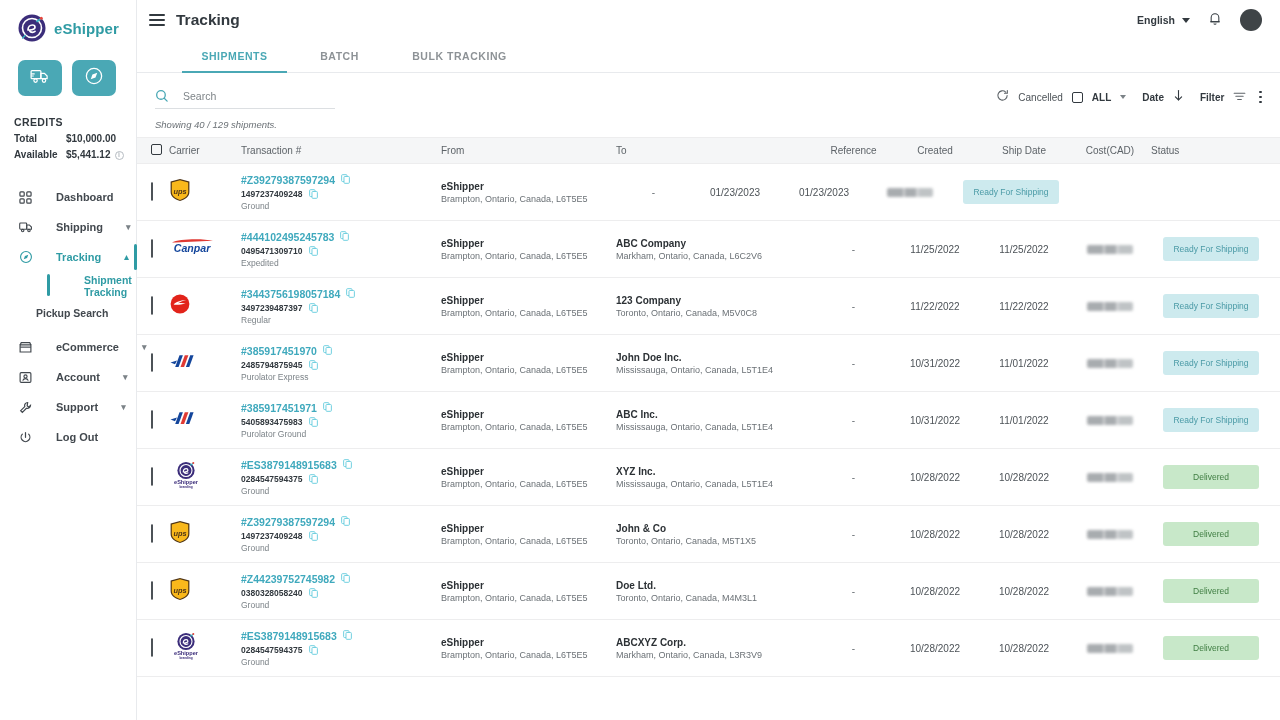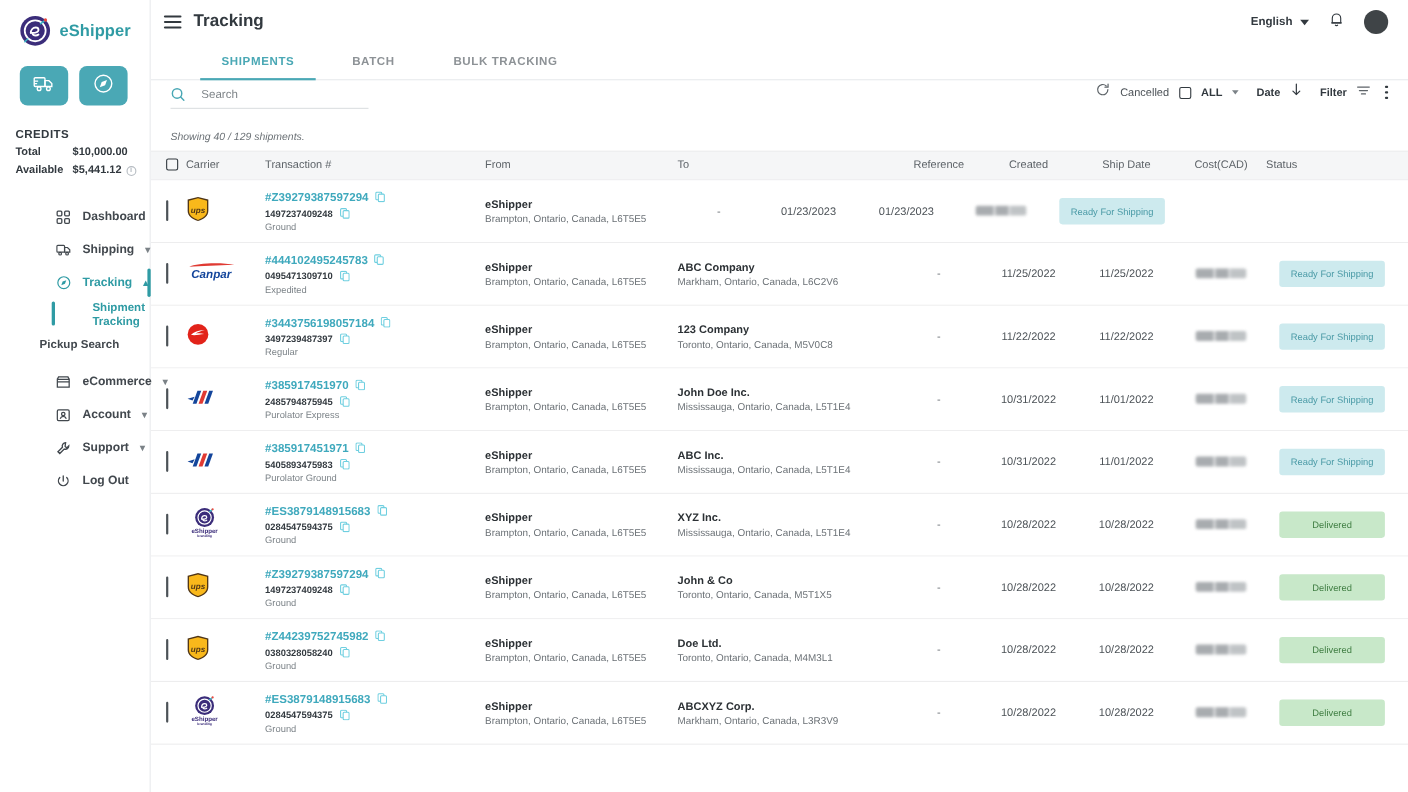--- a/index.html
+++ b/index.html
@@ -37,25 +37,24 @@
   .credits-label { width: 52px; color: #32393f; }
   .credits-val { color: #32393f; }
   .info-dot {
     display:inline-block; width:9px; height:9px; border-radius:50%;
     border:1px solid #b6bcc2; margin-left:4px; position:relative; top:1px;
   }
   .info-dot::after{ content:"i"; position:absolute; left:2.6px; top:-1.5px; font-size:7px; color:#b6bcc2; font-style: normal;}
 
   .nav { margin-top: 22px; }
   .nav-item {
-    display: flex; align-items: center; gap: 10px;
-    height: 30px; padding-left: 2px; cursor: pointer;
+    display: flex; align-items: center; gap: 23px;
+    height: 30px; padding-left: 18px; cursor: pointer;
     font-size: 11px; font-weight: 700; color: #42484e;
     position: relative;
-    margin-left: 48px;
   }
   .nav-item.active { color: #2f9ba4; }
   .nav-item.active .rail {
     position: absolute; right: -1px; top: 2px; width: 3px; height: 26px;
     background: #2f9ba4; border-radius: 2px;
   }
   .nav-ico { width: 15px; height: 15px; display:flex; align-items:center; justify-content:center; flex:0 0 15px;}
   .nav-label { flex: 1; }
   .chev { width: 10px; margin-right: 11px; font-size: 9px; color: #7b8287; }
   .nav-sub {
@@ -90,21 +89,21 @@
     cursor: pointer; position: relative; padding: 0 4px;
   }
   .tab.t0 { width: 105px; margin-left: 45px; }
   .tab.t1 { width: 105px; }
   .tab.t2 { width: 135px; }
   .tab.active { color: #4aa8b5; }
   .tab.active::after {
     content:""; position:absolute; bottom:-1px; left:0; right:0; height:2px; background:#4aa8b5;
   }
 
-  .toolbar { height: 46px; display:flex; align-items:flex-start; padding: 0 18px 0 18px; }
+  .toolbar { height: 46px; display:flex; align-items:center; padding: 0 18px 0 18px; }
   .search-wrap {
     display:flex; align-items:center; gap:14px;
     border-bottom: 1px solid #dcdfe2; width: 180px; padding-bottom: 5px; margin-top: 6px;
   }
   .search-ico { width:14px;height:14px; flex:0 0 14px;}
   .search-input {
     border: none; outline: none; font-size: 10.5px; color: #6b7176;
     font-family: "Liberation Sans", sans-serif; width: 140px; background: transparent;
   }
   .search-input::placeholder { color: #7e8488; }

